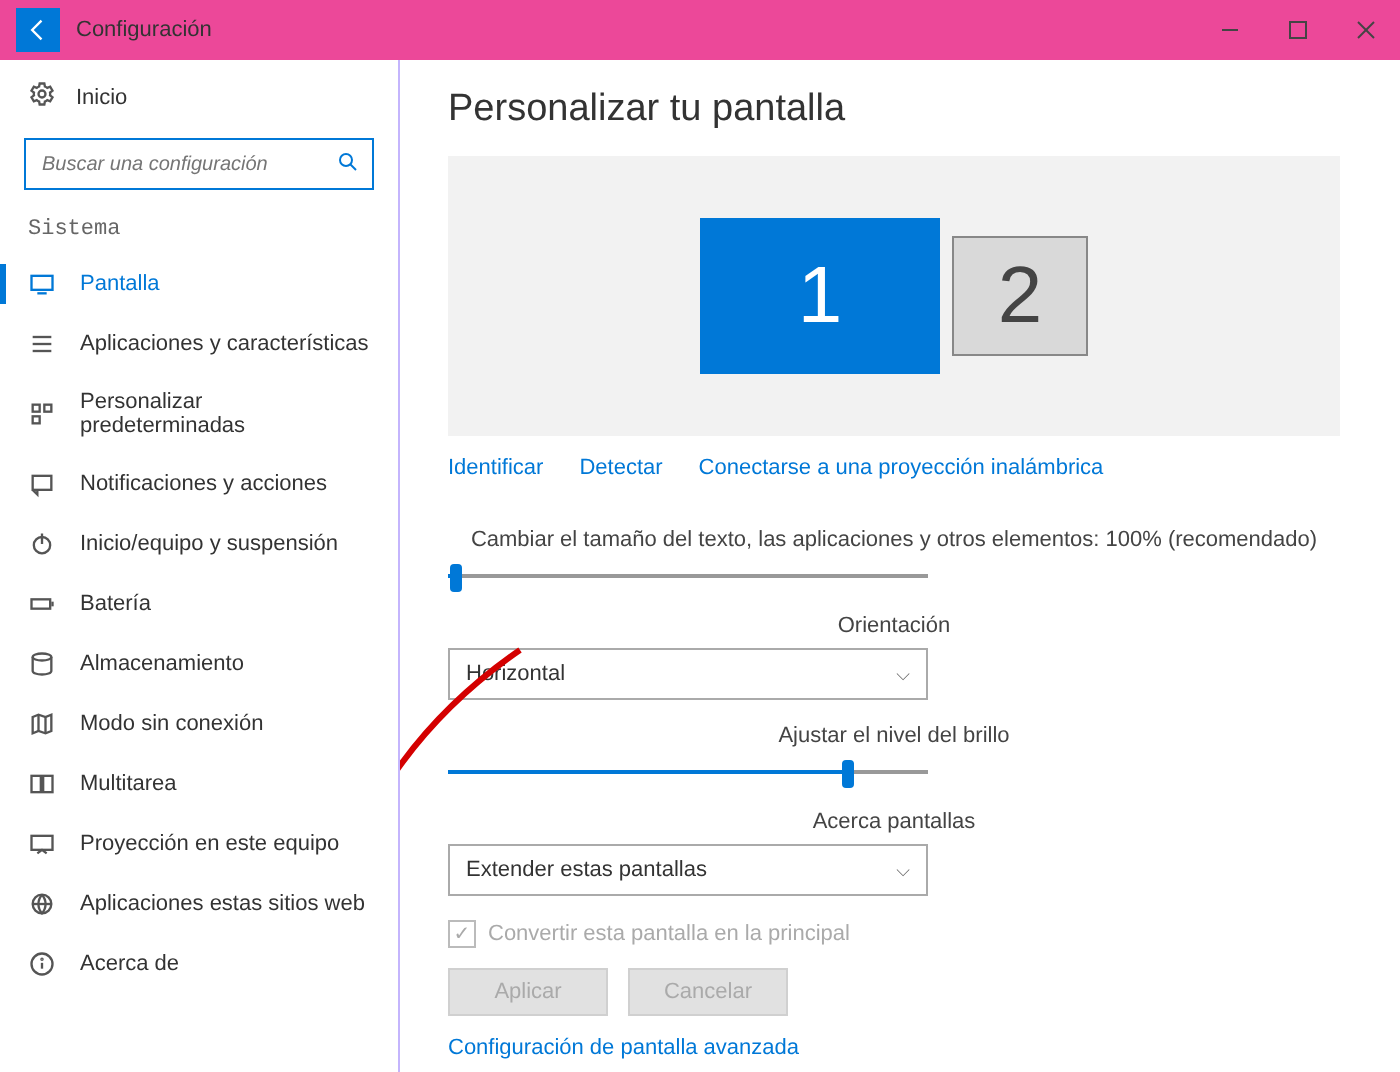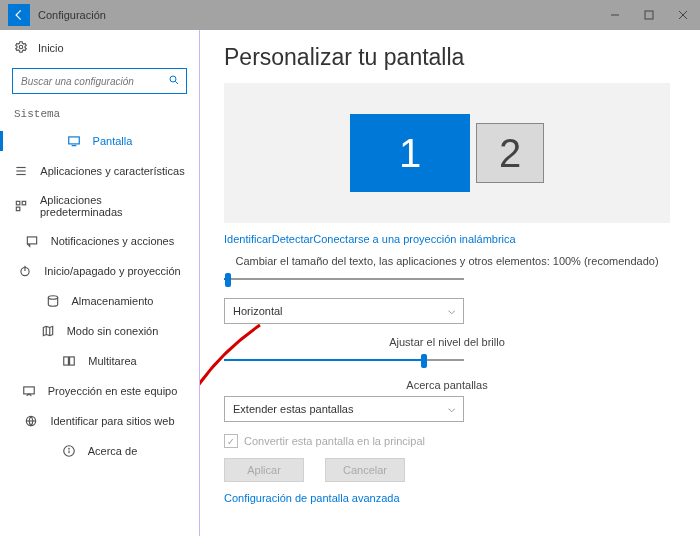--- a/index.html
+++ b/index.html
@@ -1,18 +1,18 @@
 <!DOCTYPE html>
 <html><head>
 <meta charset="utf-8">
 <style>
   * { box-sizing: border-box; margin: 0; padding: 0; font-family: "Segoe UI", Arial, sans-serif; }
   body { width: 700px; height: 536px; background: #fff; overflow: hidden; font-size: 11px; color: #333; position: relative; }
 
-  .titlebar { height: 30px; background: #a3a3a3; display: flex; align-items: center; padding-left: 8px; border-bottom: 0; }
+  .titlebar { height: 30px; background: #ec4899; display: flex; align-items: center; padding-left: 8px; border-bottom: 0; }
   .titlebar .back {
     width: 22px; height: 22px; background: #0078d7; color: #fff; display: flex;
     align-items: center; justify-content: center; font-size: 14px; margin-right: 8px;
   }
   .titlebar .title { font-size: 11px; }
   .titlebar .spacer { flex: 1; }
   .titlebar .winbtn { width: 34px; height: 30px; display: flex; align-items: center; justify-content: center; font-size: 12px; }
   .titlebar .winbtn svg { stroke: #444; }
 
   .content { display: flex; height: calc(100% - 30px); }
@@ -25,37 +25,37 @@
   }
   .sidebar .search input { border: none; outline: none; flex: 1; font-size: 10px; color: #888; font-style: italic; background: transparent; }
   .sidebar .search .sicon { color: #0078d7; font-size: 12px; }
   .sidebar .section-label { padding: 4px 14px 6px; color: #666; font-size: 11px; font-family: Liberation Mono, monospace; }
   .sidebar .items { flex: 1; overflow: hidden; }
   .sidebar .item { display: flex; align-items: center; gap: 12px; padding: 8px 14px; font-size: 11px; cursor: default; }
   .sidebar .item .icon { width: 14px; height: 14px; display: flex; align-items: center; justify-content: center; color: #555; }
   .sidebar .item.active { color: #0078d7; }
   .sidebar .item.active .icon { color: #0078d7; }
   .sidebar .item.active::before { content: ""; position: absolute; left: 0; width: 3px; height: 20px; background: #0078d7; }
-  .sidebar .item { position: relative; justify-content: center; }
+  .sidebar .item { position: relative; }
 
   .main { flex: 1; padding: 14px 30px 10px 24px; overflow: hidden; position: relative; }
-  .main h1 { font-weight: 400; font-size: 23px; margin-bottom: 12px; }
+  .main h1 { font-weight: 400; font-size: 19px; margin-bottom: 12px; }
 
   .display-area {
     background: #f2f2f2; height: 140px; display: flex; align-items: center; justify-content: center;
     gap: 6px; margin-bottom: 10px;
   }
   .monitor {
     border: 1px solid #888; display: flex; align-items: center; justify-content: center;
     font-size: 40px; font-weight: 300;
   }
   .monitor.primary { width: 120px; height: 78px; background: #0078d7; color: #fff; border-color: #0078d7; }
   .monitor.secondary { width: 68px; height: 60px; background: #d9d9d9; color: #444; }
 
-  .link-row { display: flex; font-size: 11px; margin-bottom: 10px; }
+  .link-row { display: flex; gap: 18px; font-size: 11px; margin-bottom: 24px; }
   .link-row a { color: #0078d7; text-decoration: none; }
 
   .setting-block { margin-bottom: 12px; }
   .setting-block .lbl { font-size: 11px; color: #444; margin-bottom: 5px; text-align: center; }
 
   .slider {
     position: relative; width: 240px; height: 14px;
   }
   .slider .track { position: absolute; top: 6px; left: 0; right: 0; height: 2px; background: #999; }
   .slider .fill { position: absolute; top: 6px; left: 0; height: 2px; background: #0078d7; }
@@ -69,21 +69,21 @@
 
   .select {
     width: 240px; height: 26px; border: 1px solid #aaa; display: flex; align-items: center;
     padding: 0 8px; justify-content: space-between; font-size: 11px; background: #fff;
   }
   .select .chev { font-size: 9px; color: #666; }
 
   .checkbox-row { display: flex; align-items: center; gap: 6px; color: #aaa; font-size: 11px; margin: 6px 0 10px; }
   .checkbox-row .box { width: 14px; height: 14px; border: 1px solid #bbb; display: flex; align-items: center; justify-content: center; font-size: 10px; color: #aaa; }
 
-  .btn-row { display: flex; gap: 21px; margin-bottom: 10px; }
+  .btn-row { display: flex; gap: 10px; margin-bottom: 10px; }
   .btn {
     width: 80px; height: 24px; background: #e1e1e1; color: #aaa; display: flex;
     align-items: center; justify-content: center; font-size: 11px; border: 1px solid #d0d0d0;
   }
 
   .adv-link { color: #0078d7; font-size: 11px; text-decoration: none; }
 
   .arrow-overlay { position: absolute; pointer-events: none; }
 </style>
 </head>
@@ -158,39 +158,48 @@
         <span>Aplicaciones y características</span>
       </div>
       <div class="item">
         <span class="icon">
             <svg width="14" height="14" viewBox="0 0 24 24" fill="none" stroke="currentColor" stroke-width="2">
               <rect x="4" y="4" width="6" height="6"></rect>
               <rect x="14" y="4" width="6" height="6"></rect>
               <rect x="4" y="14" width="6" height="6"></rect>
             </svg>
           </span>
-        <span>Aplicaciones predeterminadas</span>
+        <span>Personalizar predeterminadas</span>
       </div>
       <div class="item">
         <span class="icon">
             <svg width="14" height="14" viewBox="0 0 24 24" fill="none" stroke="currentColor" stroke-width="2">
               <rect x="4" y="5" width="16" height="12"></rect>
               <path d="M4 17l4 4v-4"></path>
             </svg>
           </span>
         <span>Notificaciones y acciones</span>
       </div>
       <div class="item">
         <span class="icon">
             <svg width="14" height="14" viewBox="0 0 24 24" fill="none" stroke="currentColor" stroke-width="2">
               <circle cx="12" cy="13" r="7"></circle>
               <line x1="12" y1="3" x2="12" y2="12"></line>
             </svg>
           </span>
-        <span>Inicio/apagado y proyección</span>
+        <span>Inicio/equipo y suspensión</span>
+      </div>
+      <div class="item">
+        <span class="icon">
+            <svg width="14" height="14" viewBox="0 0 24 24" fill="none" stroke="currentColor" stroke-width="2">
+              <rect x="3" y="8" width="16" height="8"></rect>
+              <line x1="21" y1="10" x2="21" y2="14"></line>
+            </svg>
+          </span>
+        <span>Batería</span>
       </div>
       <div class="item">
         <span class="icon">
             <svg width="14" height="14" viewBox="0 0 24 24" fill="none" stroke="currentColor" stroke-width="2">
               <ellipse cx="12" cy="6" rx="8" ry="3"></ellipse>
               <path d="M4 6v12c0 1.7 3.6 3 8 3s8-1.3 8-3V6"></path>
             </svg>
           </span>
         <span>Almacenamiento</span>
       </div>
@@ -223,21 +232,21 @@
         <span>Proyección en este equipo</span>
       </div>
       <div class="item">
         <span class="icon">
             <svg width="14" height="14" viewBox="0 0 24 24" fill="none" stroke="currentColor" stroke-width="2">
               <circle cx="12" cy="12" r="8"></circle>
               <line x1="4" y1="12" x2="20" y2="12"></line>
               <path d="M12 4a12 12 0 0 1 0 16a12 12 0 0 1 0-16"></path>
             </svg>
           </span>
-        <span>Identificar para sitios web</span>
+        <span>Aplicaciones estas sitios web</span>
       </div>
       <div class="item">
         <span class="icon">
             <svg width="14" height="14" viewBox="0 0 24 24" fill="none" stroke="currentColor" stroke-width="2">
               <circle cx="12" cy="12" r="9"></circle>
               <line x1="12" y1="11" x2="12" y2="16"></line>
               <circle cx="12" cy="8" r="0.5" fill="currentColor"></circle>
             </svg>
           </span>
         <span>Acerca de</span>
@@ -262,20 +271,21 @@
     <div class="setting-block">
       <div class="lbl">Cambiar el tamaño del texto, las aplicaciones y otros elementos: 100% (recomendado)</div>
       <div class="slider scale">
         <div class="track"></div>
           <div class="fill"></div>
           <div class="thumb"></div>
       </div>
     </div>
 
     <div class="setting-block">
+      <div class="lbl">Orientación</div>
       <div class="select">
         <span>Horizontal</span>
         <span class="chev">⌵</span>
       </div>
     </div>
 
     <div class="setting-block">
       <div class="lbl">Ajustar el nivel del brillo</div>
       <div class="slider bright">
         <div class="track"></div>

